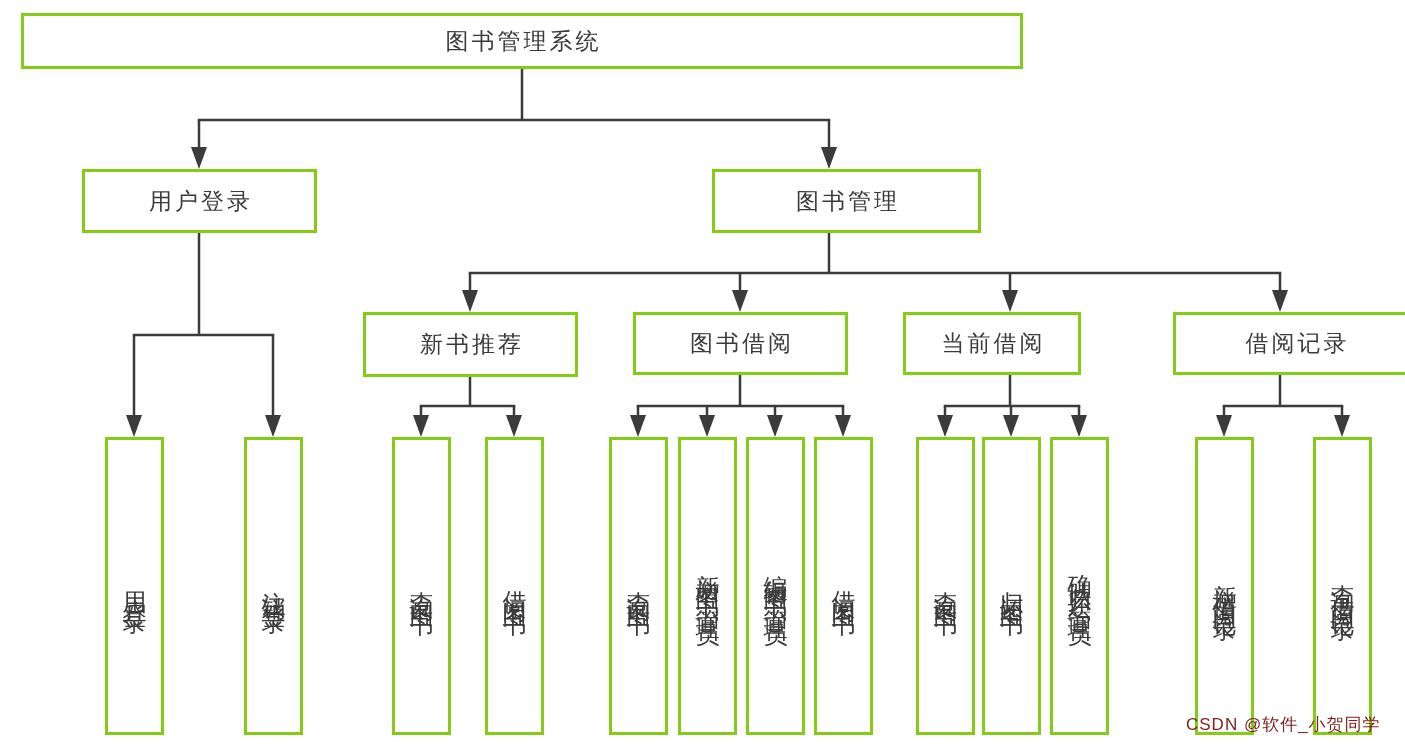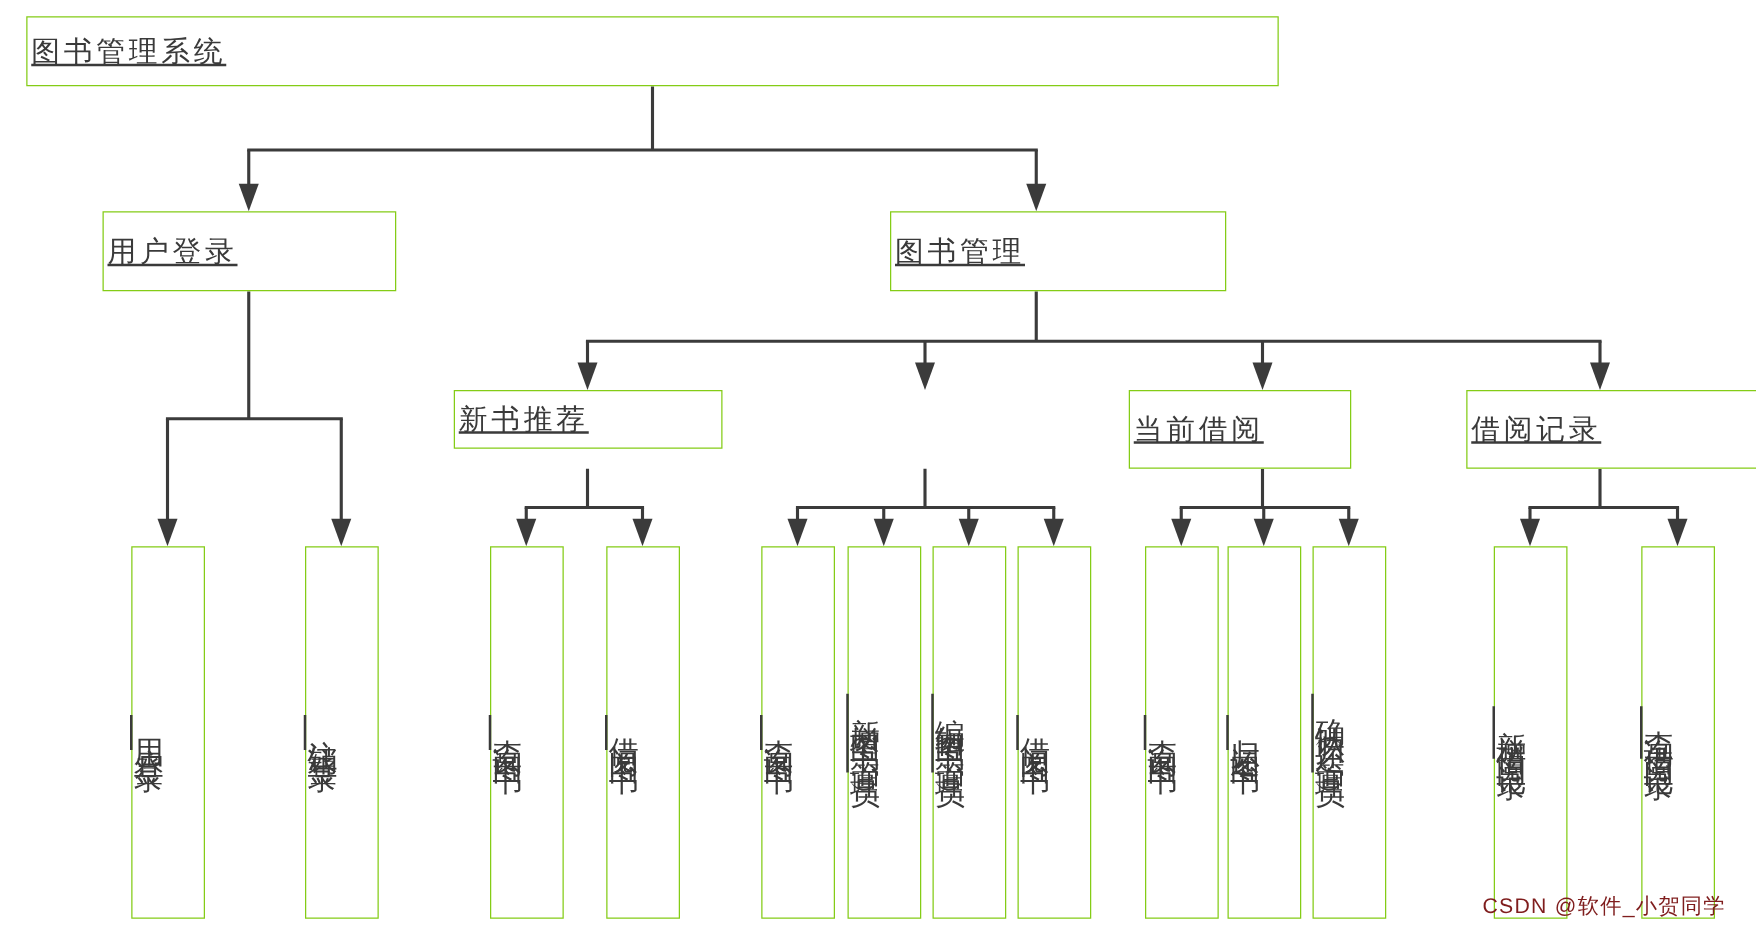--- a/index.html
+++ b/index.html
@@ -18,27 +18,26 @@
   #connectors {
     position: absolute;
     left: 0;
     top: 0;
     width: 1405px;
     height: 747px;
   }
   .box {
     position: absolute;
     box-sizing: border-box;
-    border: 1px solid #84cc16;
+    border: 3px solid #84cc16;
     background: #ffffff;
     display: flex;
     align-items: center;
-    justify-content: flex-start;
+    justify-content: center;
     color: #3a3a3a;
-    text-decoration: underline;
   }
   .h-label {
     font-size: 23px;
     letter-spacing: 3px;
     text-indent: 3px;
     white-space: nowrap;
   }
   .leaf .v-label {
     writing-mode: vertical-rl;
     text-orientation: mixed;
@@ -144,22 +143,25 @@
     <span class="h-label">图书管理系统</span>
   </div>
 
   <div class="box" style="left:82px; top:169px; width:235px; height:64px;">
     <span class="h-label">用户登录</span>
   </div>
   <div class="box" style="left:712px; top:169px; width:269px; height:64px;">
     <span class="h-label">图书管理</span>
   </div>
 
-  <div class="box" style="left:363px; top:312px; width:215px; height:47px;">
+  <div class="box" style="left:363px; top:312px; width:215px; height:65px;">
     <span class="h-label">新书推荐</span>
+  </div>
+  <div class="box" style="left:633px; top:312px; width:215px; height:63px;">
+    <span class="h-label">图书借阅</span>
   </div>
   <div class="box" style="left:903px; top:312px; width:178px; height:63px;">
     <span class="h-label">当前借阅</span>
   </div>
   <div class="box" style="left:1173px; top:312px; width:246px; height:63px;">
     <span class="h-label">借阅记录</span>
   </div>
 
   <div class="box leaf" style="left:105px; top:437px; width:59px; height:298px;">
     <span class="v-label">用户登录</span>

